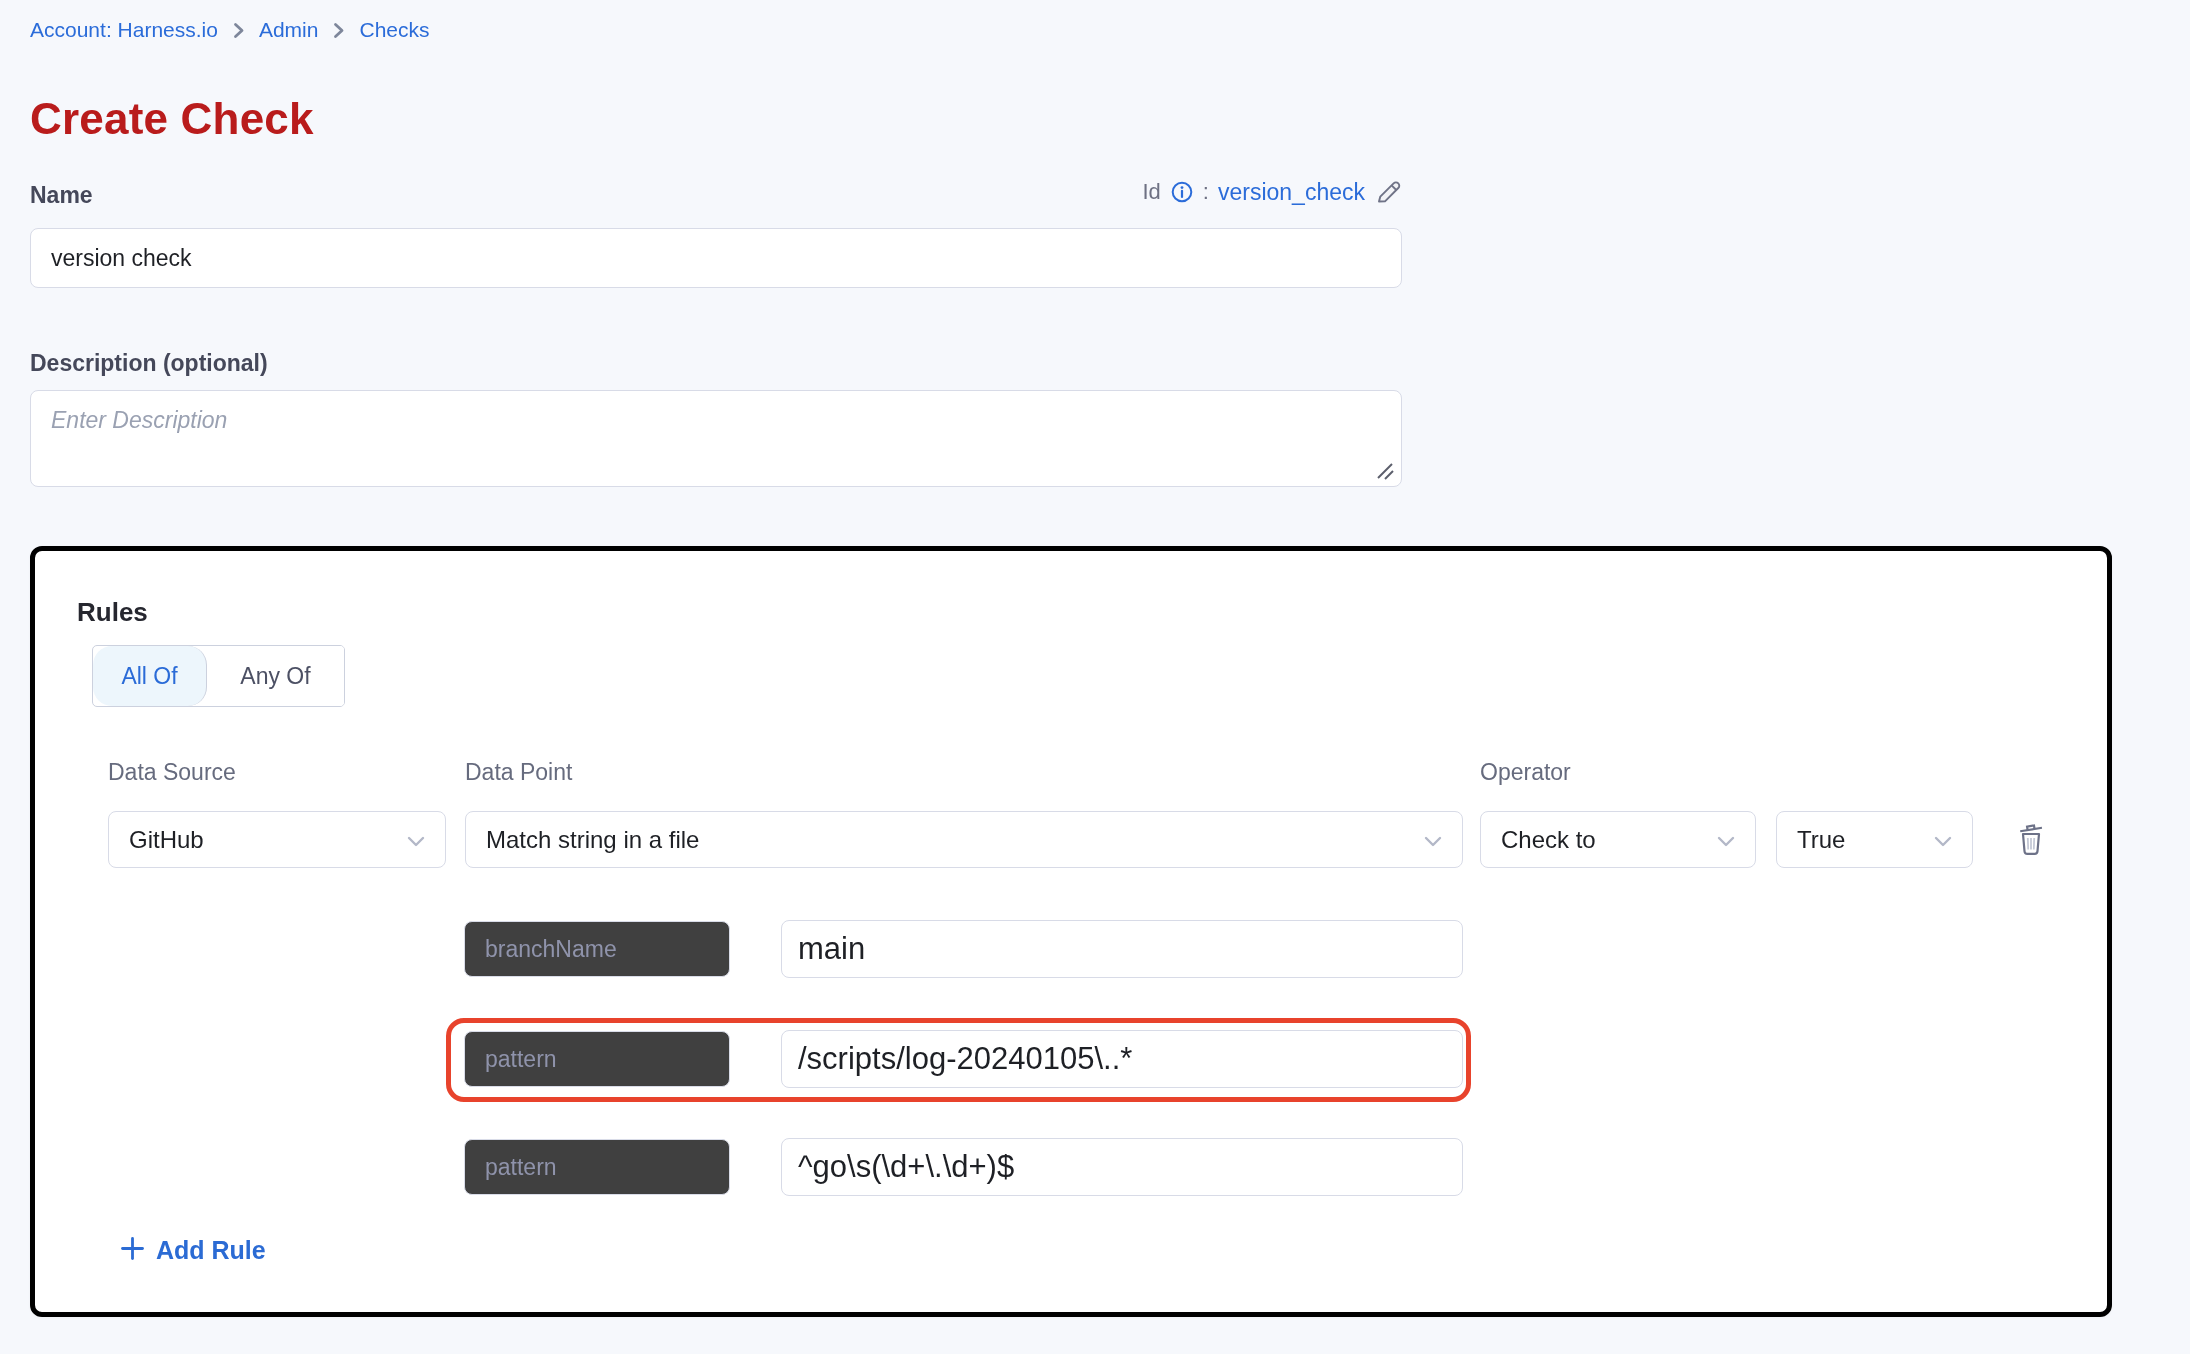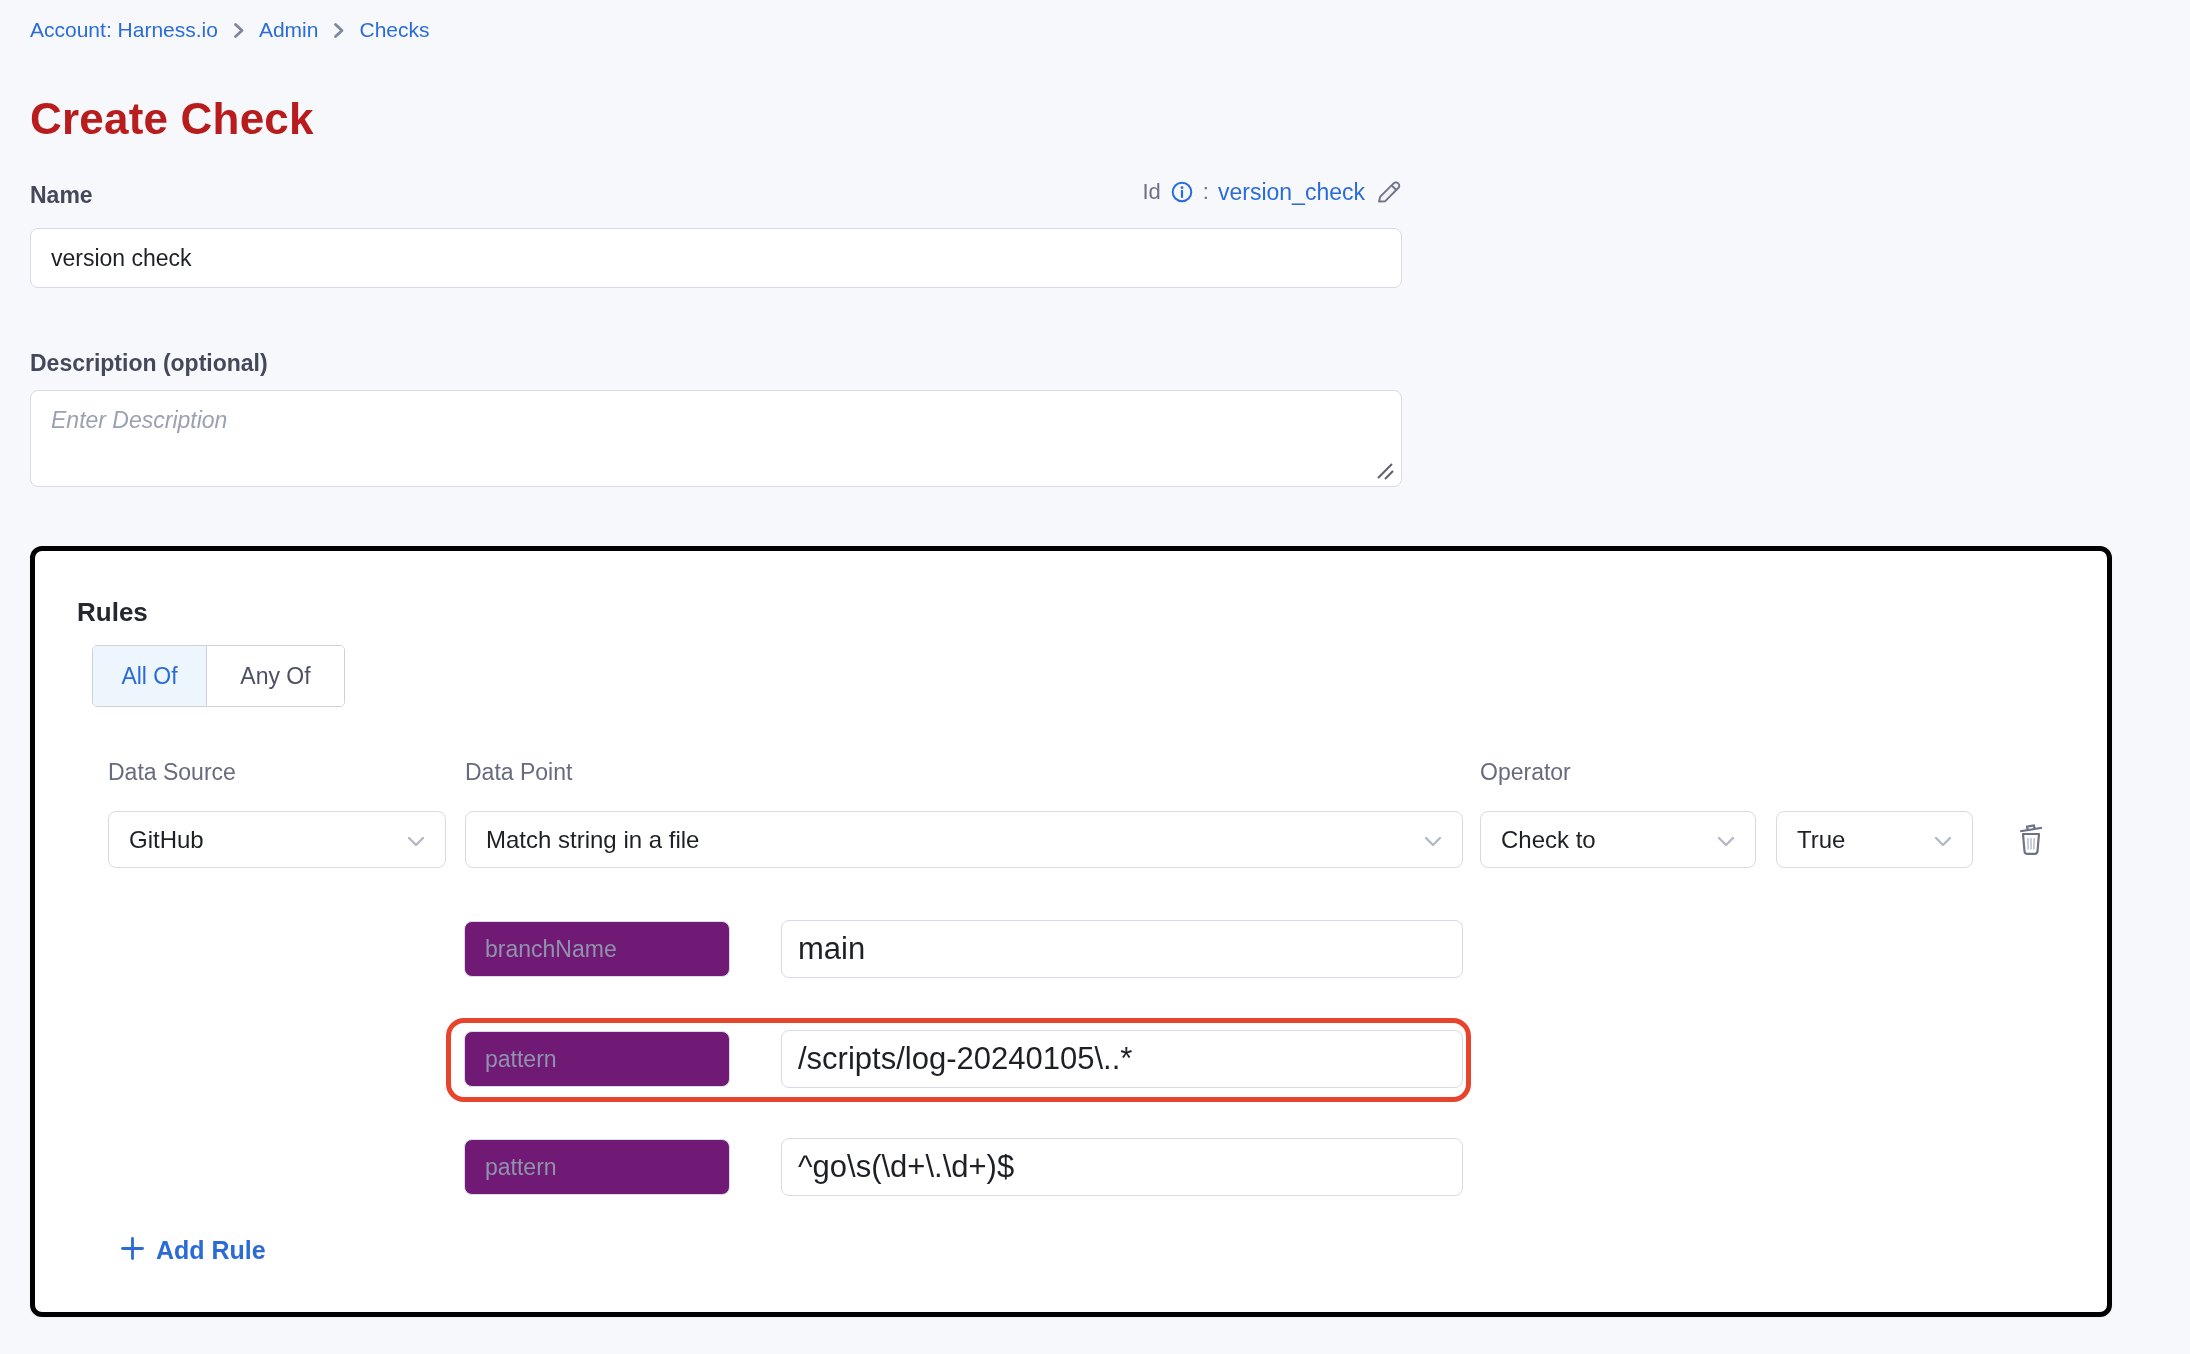--- a/index.html
+++ b/index.html
@@ -52,21 +52,21 @@
   .rules-card {
     left: 30px; top: 546px; width: 2082px; height: 771px;
     background: #ffffff; border: 5px solid #000000; border-radius: 12px;
     box-shadow: 0 1px 3px rgba(40,41,61,0.04);
   }
   .rules-heading { left: 42px; top: 46px; font-size: 26px; font-weight: 700; color: #26272f; }
 
   
   .toggle { left: 57px; top: 94px; height: 62px; display: flex; border: 1px solid #ccd1de; border-radius: 5px; overflow: hidden; background: #fff; }
   .toggle-btn { height: 100%; display: flex; align-items: center; justify-content: center; font-family: inherit; font-size: 23px; border: none; background: #fff; color: #4c5064; cursor: pointer; }
-  .toggle-btn.first { width: 114px; border-right: 1px solid #ccd1de; }
+  .toggle-btn.first { width: 114px; border-right: 1px solid #ccd1de; border-radius: 19px; }
   .toggle-btn.second { width: 137px; }
   .toggle-btn.selected { background: #edf6fc; color: #2a6bd7; }
 
   
   .col-label { top: 208px; font-size: 23px; font-weight: 500; color: #666b7e; }
   .lbl-source { left: 73px; }
   .lbl-point { left: 430px; }
   .lbl-operator { left: 1445px; }
 
   
@@ -77,21 +77,21 @@
   }
   .sel-source { left: 73px; width: 338px; }
   .sel-point { left: 430px; width: 998px; }
   .sel-operator { left: 1445px; width: 276px; }
   .sel-opvalue { left: 1741px; width: 197px; }
 
   .trash-btn { left: 1972px; top: 264px; width: 48px; height: 48px; }
 
   
   .param-key {
-    width: 266px; height: 56px; background: #701a75; border: 1.5px solid #d9dce8; border-radius: 8px;
+    width: 266px; height: 56px; background: #404040; border: 1.5px solid #d9dce8; border-radius: 8px;
     display: flex; align-items: center; padding: 0 20px; font-size: 23px; color: #8f93ab;
   }
   .param-input {
     width: 682px; height: 58px; background: #fff; border: 1.5px solid #d8dbe7; border-radius: 8px;
     font-family: inherit; font-size: 31px; color: #1e2025; padding: 0 16px; outline: none;
   }
   .row-branch-key { left: 429px; top: 370px; }
   .row-branch-val { left: 746px; top: 369px; }
   .row-file-key   { left: 429px; top: 480px; }
   .row-file-val   { left: 746px; top: 479px; }

